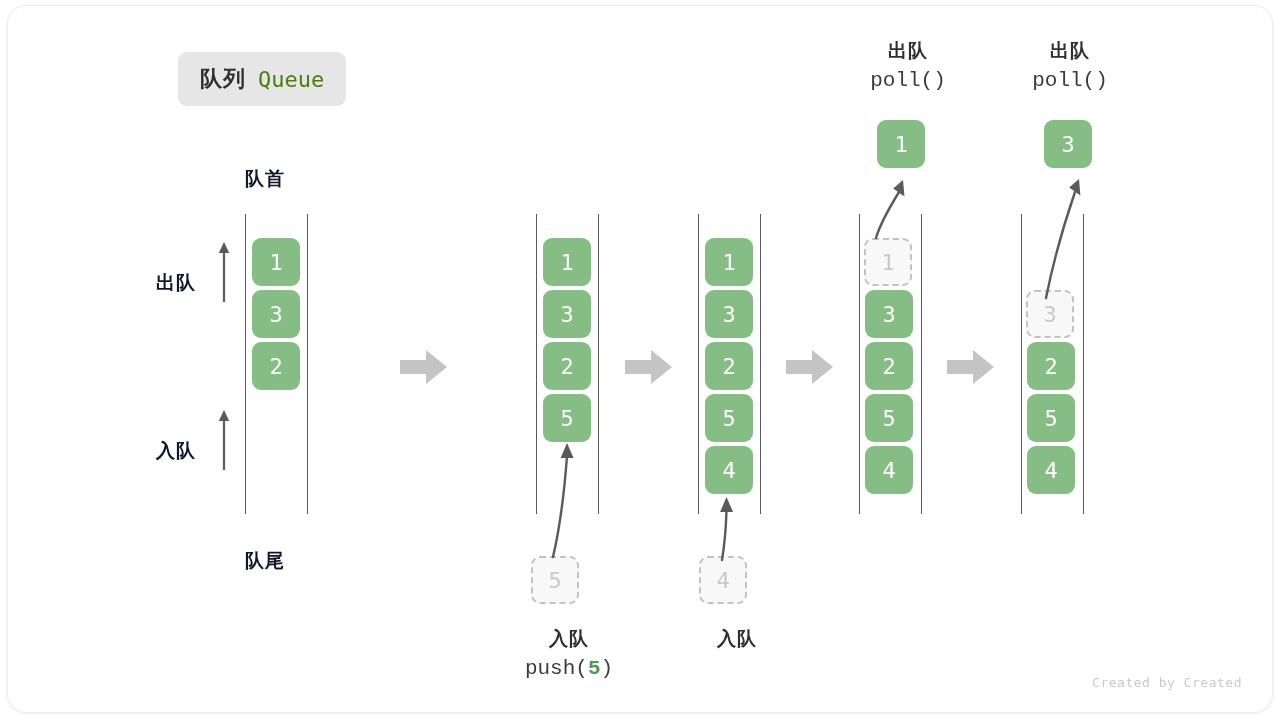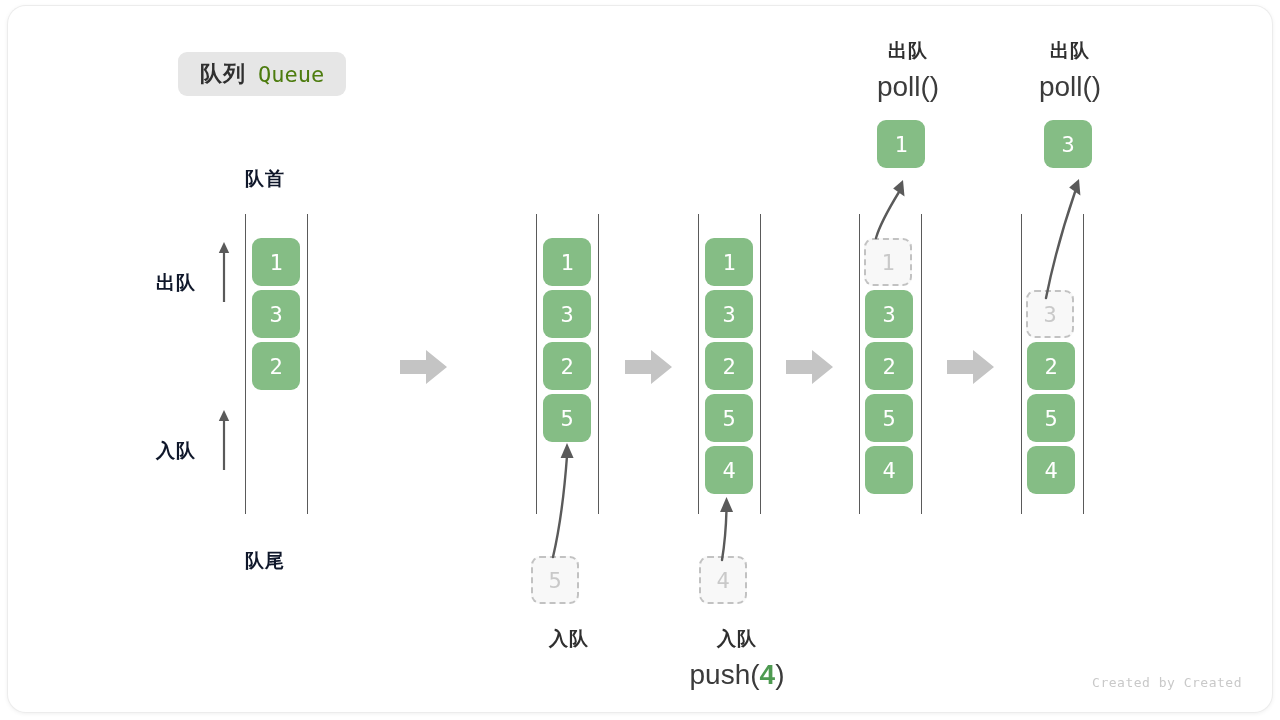--- a/index.html
+++ b/index.html
@@ -25,21 +25,21 @@
     box-shadow: 0 0 0 1px #ececec, 0 1px 5px rgba(0,0,0,0.09);
     overflow: hidden;
   }
 
   .abs { position: absolute; }
 
   
   #title-chip {
     left: 170px;
     top: 46px;
-    height: 44px;
+    height: 54px;
     padding: 0 22px;
     background: #e6e6e6;
     border-radius: 9px;
     display: flex;
     align-items: center;
     gap: 12px;
   }
   #title-chip .cn {
     font-size: 22px;
     font-weight: bold;
@@ -65,22 +65,22 @@
     white-space: nowrap;
     line-height: 1.55;
   }
   .op-label .cn {
     font-size: 19px;
     font-weight: bold;
     color: #2f2f2f;
     letter-spacing: 1px;
   }
   .op-label .code {
-    font-family: Liberation Sans, sans-serif;
-    font-size: 28px;
+    font-family: Liberation Mono, monospace;
+    font-size: 21px;
     color: #3b3b3b;
   }
   .op-label .code .num { color: #4e9a51; font-weight: bold; }
 
   
   .rail {
     width: 1px;
     background: #5a5a5a;
   }
 
@@ -174,20 +174,21 @@
 
     <div class="abs box ghost" style="left:523px; top:550px;">5</div>
 
     <svg class="abs curve" style="left:520px; top:425px; width:80px; height:130px;" viewBox="0 0 80 130">
       <path d="M25 126 C 32 96, 36 66, 39 25" stroke="#5a5a5a" stroke-width="2.4" fill="none" stroke-linecap="round"></path>
       <path d="M39 12 L45.6 27 L32.6 27 Z" fill="#5a5a5a"></path>
     </svg>
 
     <div class="abs op-label" style="left:466px; top:618px; width:190px;">
       <div class="cn">入队</div>
+      <div class="code"><span>push(</span><span class="num">5</span><span>)</span></div>
     </div>
   </div>
 
   <svg class="abs step-arrow" style="left:617px; top:341px;" viewBox="0 0 48 40">
     <path d="M0 13 L26 13 L26 3 L47 20 L26 37 L26 27 L0 27 Z" fill="#c4c4c4"></path>
   </svg>
 
   <div class="abs">
     <div class="abs rail" style="left:690px; top:208px; height:300px;"></div>
     <div class="abs rail" style="left:752px; top:208px; height:300px;"></div>
@@ -200,21 +201,20 @@
 
     <div class="abs box ghost" style="left:691px; top:550px;">4</div>
 
     <svg class="abs curve" style="left:688px; top:478px; width:80px; height:80px;" viewBox="0 0 80 80">
       <path d="M26 76 C 29 58, 30 44, 30.5 26" stroke="#5a5a5a" stroke-width="2.4" fill="none" stroke-linecap="round"></path>
       <path d="M30.5 13 L37.1 28 L24.1 28 Z" fill="#5a5a5a"></path>
     </svg>
 
     <div class="abs op-label" style="left:634px; top:618px; width:190px;">
       <div class="cn">入队</div>
-      <div class="code"><span>push(</span><span class="num">4</span><span>)</span></div>
     </div>
   </div>
 
   <svg class="abs step-arrow" style="left:778px; top:341px;" viewBox="0 0 48 40">
     <path d="M0 13 L26 13 L26 3 L47 20 L26 37 L26 27 L0 27 Z" fill="#c4c4c4"></path>
   </svg>
 
   <div class="abs">
     <div class="abs op-label" style="left:805px; top:30px; width:190px;">
       <div class="cn">出队</div>

